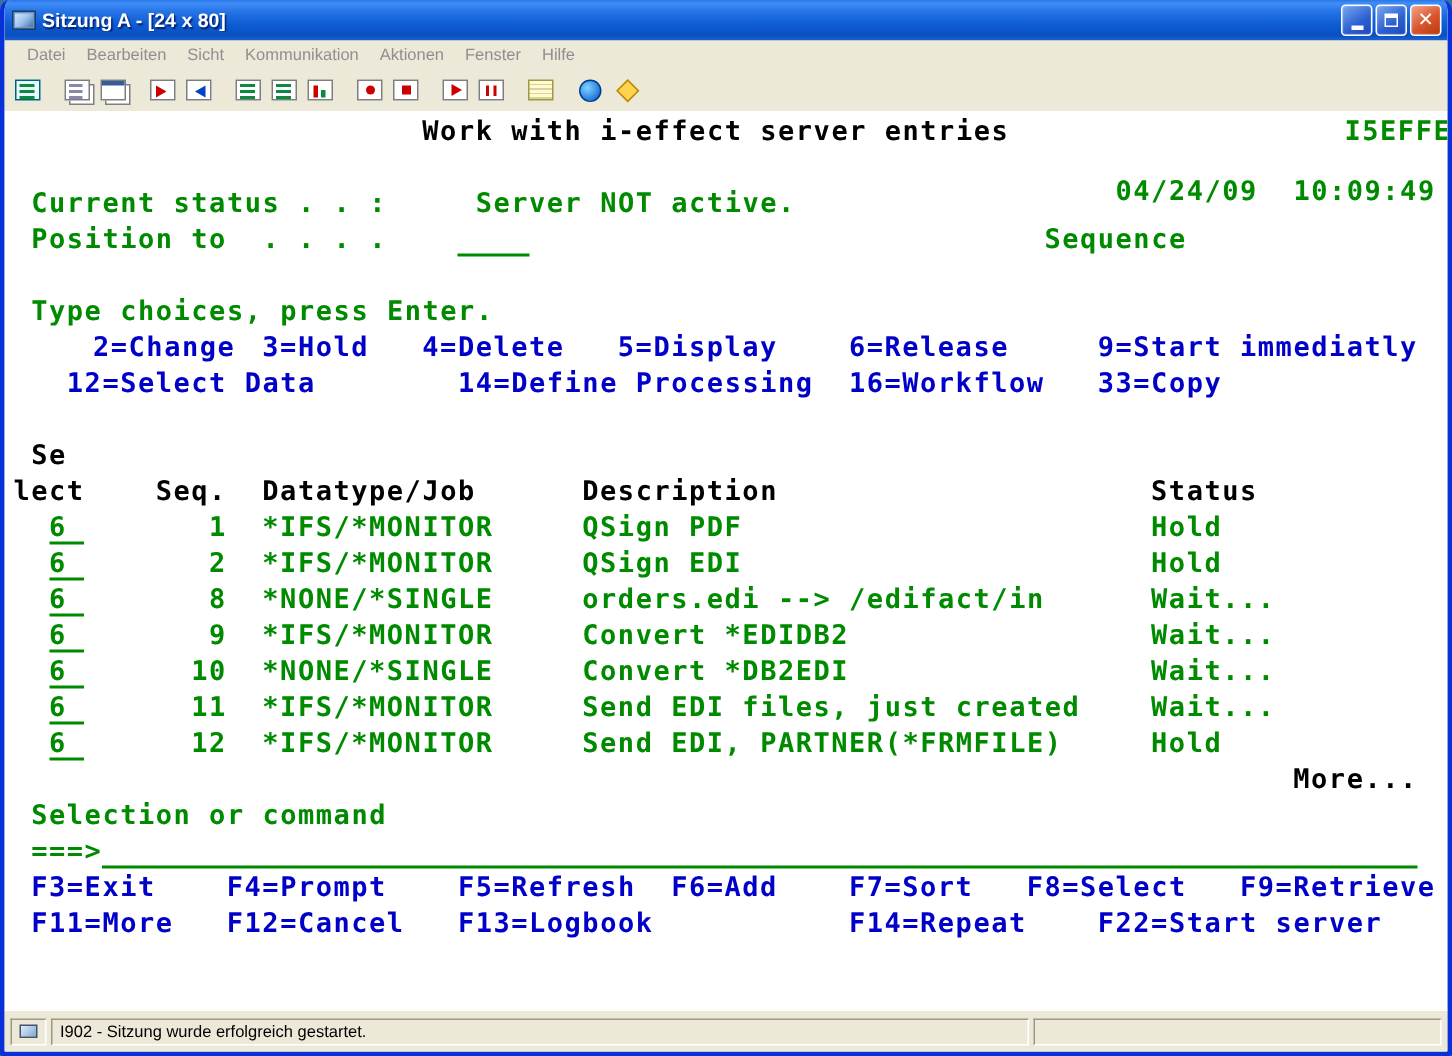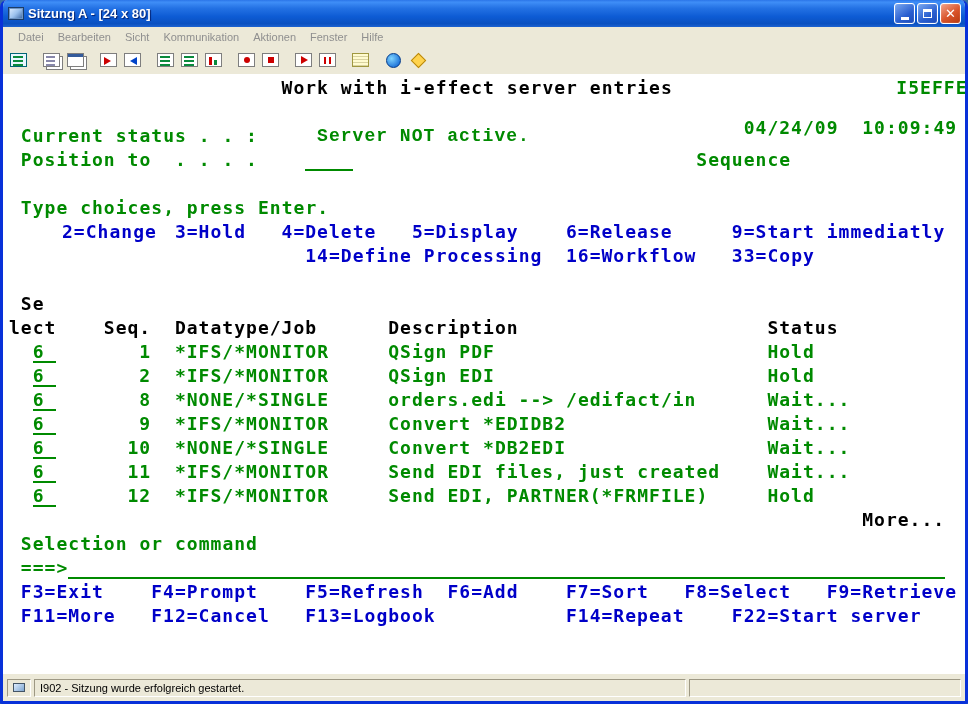--- a/index.html
+++ b/index.html
@@ -179,31 +179,32 @@
       <span class="tbicon t-tag">
         <i class="g"></i>
       </span>
     </div>
 
   <div class="screen" id="screen">
       <span class="seg k-black" style="left: 278.55px; top: 2px;">Work with i-effect server entries</span>
       <span class="seg k-green" style="left: 847.35px; top: 2px; margin-left: 46px;">I5EFFECT</span>
       <span class="seg k-green" style="left: 740.7px; top: 42px;">04/24/09  10:09:49</span>
       <span class="seg k-green" style="left: 17.85px; top: 50px;">Current status . . :</span>
-      <span class="seg k-green" style="left: 314.1px; top: 50px; font-family: Liberation Mono, monospace;">Server NOT active.</span>
+      <span class="seg k-green" style="left: 314.1px; top: 50px;">Server NOT active.</span>
       <span class="seg k-green" style="left: 17.85px; top: 74px;">Position to  . . . .</span>
       <span class="seg seg-input" style="left: 302.25px; top: 74px; width: 47.4px;"></span>
       <span class="seg k-green" style="left: 693.3px; top: 74px;">Sequence</span>
       <span class="seg k-green" style="left: 17.85px; top: 122px;">Type choices, press Enter.</span>
       <span class="seg k-blue" style="left: 59px; top: 146px;">2=Change</span>
       <span class="seg k-blue" style="left: 171.9px; top: 146px;">3=Hold</span>
       <span class="seg k-blue" style="left: 278.55px; top: 146px;">4=Delete</span>
       <span class="seg k-blue" style="left: 408.9px; top: 146px;">5=Display</span>
       <span class="seg k-blue" style="left: 562.95px; top: 146px;">6=Release</span>
       <span class="seg k-blue" style="left: 728.85px; top: 146px;">9=Start immediatly</span>
+      <span class="seg k-blue" style="left: 41.55px; top: 170px;">12=Select Data</span>
       <span class="seg k-blue" style="left: 302.25px; top: 170px;">14=Define Processing</span>
       <span class="seg k-blue" style="left: 562.95px; top: 170px;">16=Workflow</span>
       <span class="seg k-blue" style="left: 728.85px; top: 170px;">33=Copy</span>
       <span class="seg k-black" style="left: 17.85px; top: 218px;">Se</span>
       <span class="seg k-black" style="left: 6px; top: 242px;">lect</span>
       <span class="seg k-black" style="left: 100.8px; top: 242px;">Seq.</span>
       <span class="seg k-black" style="left: 171.9px; top: 242px;">Datatype/Job</span>
       <span class="seg k-black" style="left: 385.2px; top: 242px;">Description</span>
       <span class="seg k-black" style="left: 764.4px; top: 242px;">Status</span>
       <span class="seg k-black" style="left: 859.2px; top: 434px;">More...</span>

